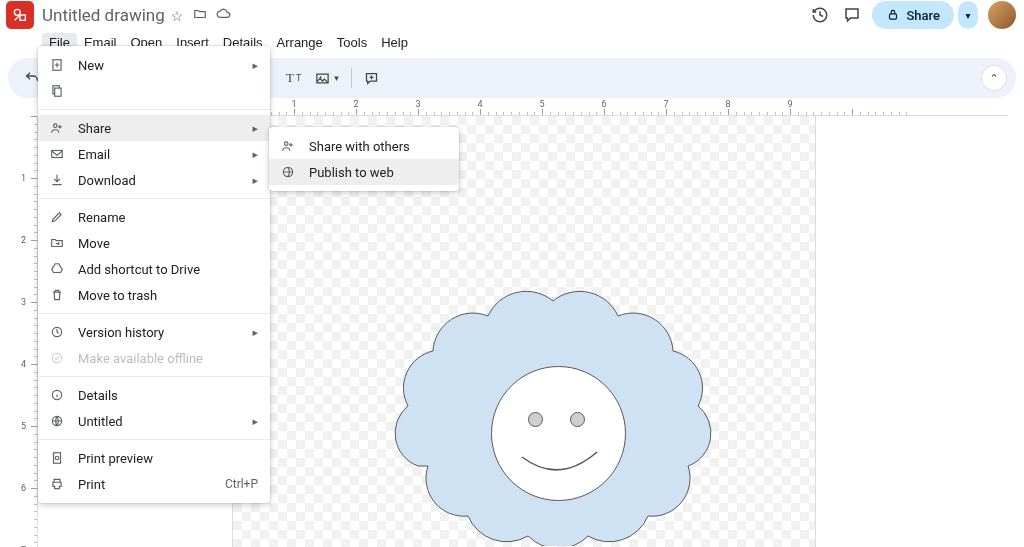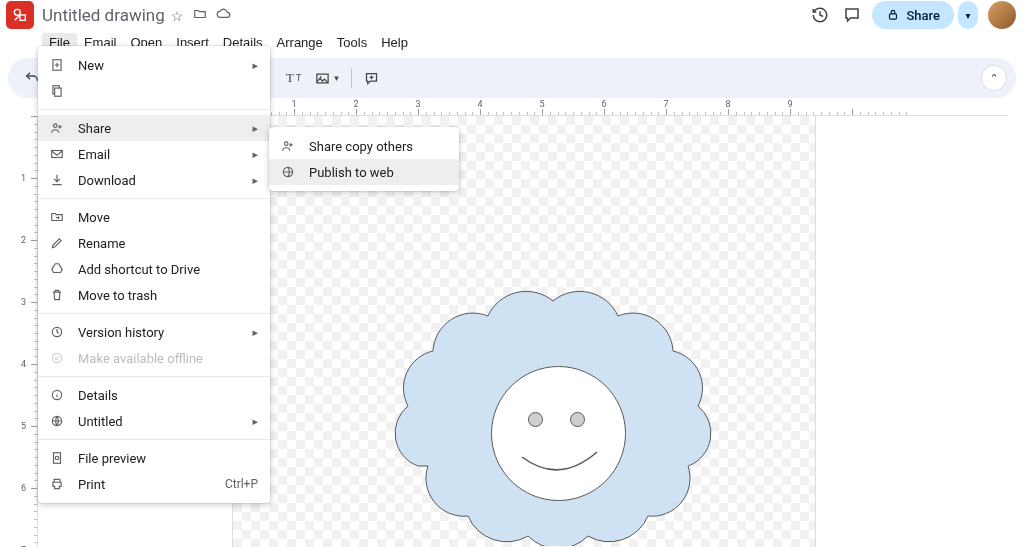--- a/index.html
+++ b/index.html
@@ -394,37 +394,37 @@
           <path d="M12 3v12M7 10l5 5 5-5M4 20h16" fill="none" stroke="#5f6368" stroke-width="2"></path>
         </svg>
       </span>
     <span class="dd-label">Download</span>
     <span class="dd-sub">▸</span>
   </div>
   <div class="dd-sep"></div>
   <div class="dd-item">
     <span class="dd-ico">
         <svg width="14" height="14" viewBox="0 0 24 24">
+          <path d="M4 20l4-1 11-11-3-3L5 16z" fill="none" stroke="#5f6368" stroke-width="2"></path>
+        </svg>
+      </span>
+    <span class="dd-label">Rename</span>
+  </div>
+  <div class="dd-item">
+    <span class="dd-ico">
+        <svg width="14" height="14" viewBox="0 0 24 24">
           <path d="M3 6h6l2 2h10v10H3z" fill="none" stroke="#5f6368" stroke-width="2"></path>
           <path d="M10 13h6m0 0l-2-2m2 2l-2 2" stroke="#5f6368" stroke-width="2" fill="none"></path>
         </svg>
       </span>
     <span class="dd-label">Move</span>
   </div>
   <div class="dd-item">
     <span class="dd-ico">
         <svg width="14" height="14" viewBox="0 0 24 24">
-          <path d="M4 20l4-1 11-11-3-3L5 16z" fill="none" stroke="#5f6368" stroke-width="2"></path>
-        </svg>
-      </span>
-    <span class="dd-label">Rename</span>
-  </div>
-  <div class="dd-item">
-    <span class="dd-ico">
-        <svg width="14" height="14" viewBox="0 0 24 24">
           <path d="M9 3l6 0 6 10-3 5H6l-3-5z" fill="none" stroke="#5f6368" stroke-width="2"></path>
         </svg>
       </span>
     <span class="dd-label">Add shortcut to Drive</span>
   </div>
   <div class="dd-item">
     <span class="dd-ico">
         <svg width="14" height="14" viewBox="0 0 24 24">
           <path d="M5 7h14M9 7V4h6v3M7 7l1 13h8l1-13" fill="none" stroke="#5f6368" stroke-width="2"></path>
         </svg>
@@ -472,21 +472,21 @@
     <span class="dd-sub">▸</span>
   </div>
   <div class="dd-sep"></div>
   <div class="dd-item">
     <span class="dd-ico">
         <svg width="14" height="14" viewBox="0 0 24 24">
           <rect x="6" y="3" width="12" height="18" fill="none" stroke="#5f6368" stroke-width="2"></rect>
           <circle cx="12" cy="12" r="3" fill="none" stroke="#5f6368" stroke-width="2"></circle>
         </svg>
       </span>
-    <span class="dd-label">File preview</span>
+    <span class="dd-label">Print preview</span>
   </div>
   <div class="dd-item">
     <span class="dd-ico">
         <svg width="14" height="14" viewBox="0 0 24 24">
           <path d="M7 9V4h10v5M5 9h14v7h-3v4H8v-4H5z" fill="none" stroke="#5f6368" stroke-width="2"></path>
         </svg>
       </span>
     <span class="dd-label">Print</span>
     <span class="dd-shortcut">Ctrl+P</span>
   </div>
@@ -494,21 +494,21 @@
 
 <div class="submenu">
   <div class="dd-item">
     <span class="dd-ico">
         <svg width="14" height="14" viewBox="0 0 24 24">
           <circle cx="9" cy="8" r="3" fill="none" stroke="#5f6368" stroke-width="2"></circle>
           <path d="M3 20c0-3 3-5 6-5s6 2 6 5" fill="none" stroke="#5f6368" stroke-width="2"></path>
           <path d="M17 7v6M14 10h6" stroke="#5f6368" stroke-width="2"></path>
         </svg>
       </span>
-    <span class="dd-label">Share copy others</span>
+    <span class="dd-label">Share with others</span>
   </div>
   <div class="dd-item dd-hover">
     <span class="dd-ico">
         <svg width="14" height="14" viewBox="0 0 24 24">
           <circle cx="12" cy="12" r="8" fill="none" stroke="#5f6368" stroke-width="2"></circle>
           <path d="M4 12h16M12 4c3 4 3 12 0 16" fill="none" stroke="#5f6368" stroke-width="2"></path>
         </svg>
       </span>
     <span class="dd-label">Publish to web</span>
   </div>

